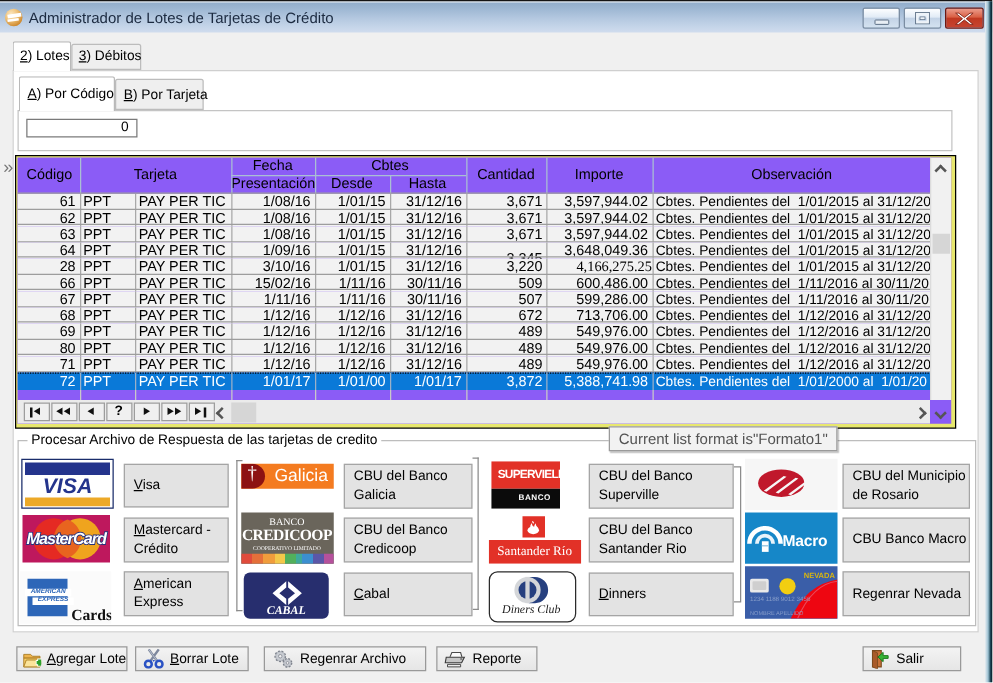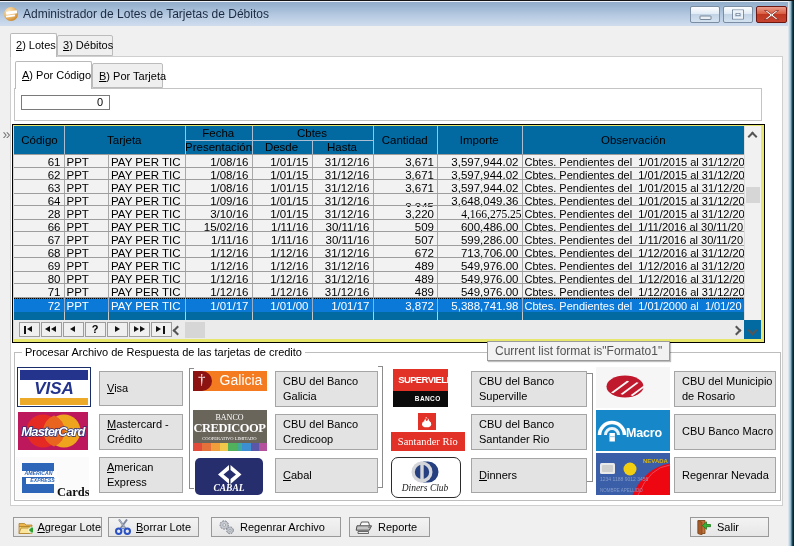--- a/index.html
+++ b/index.html
@@ -21,21 +21,21 @@
 #tabD{left:57px;top:35px;width:56px;height:21px;background:#efefef;border:1px solid #bcbcbc;border-radius:2px 2px 0 0;z-index:2}
 #page1{left:10px;top:56px;width:773px;height:450px;background:#fff;border:1px solid #cfcfcf;box-sizing:border-box;z-index:1}
 #tabA{left:15px;top:61px;width:77px;height:28px;background:#fff;border:1px solid #b9b9b9;border-bottom:none;border-radius:2px 2px 0 0;z-index:3}
 #tabB{left:92px;top:63px;width:71px;height:25px;background:#efefef;border:1px solid #bcbcbc;border-radius:2px 2px 0 0;z-index:2}
 #panel0{left:14px;top:88px;width:748px;height:33px;background:#fff;border:1px solid #c4c4c4;box-sizing:border-box;z-index:2}
 #inp0{left:21px;top:95px;width:89px;height:14.5px;background:#fff;border:1px solid #7a7a7a;box-sizing:border-box;font-size:11px;text-align:right;line-height:13px;padding-right:6px;z-index:3}
 #chev{left:2.5px;top:126px;font-size:14.5px;color:#777;z-index:4}
 
 #grid{left:12px;top:124px;width:753px;height:219px;background:#000;z-index:2}
 #gyellow{left:1px;top:1px;width:751px;height:217px;background:#e7e76e}
-#gcontent{left:2px;top:2px;width:747px;height:213px;background:#0369a1;overflow:hidden}
+#gcontent{left:2px;top:2px;width:747px;height:213px;background:#8b5cf6;overflow:hidden}
 .hdrtxt{font-size:11px;color:#000;text-align:center}
 .hline{background:#aabfd4}
 .rowline{background:#9d9d9d}
 .cell{position:absolute;font-size:11.5px;white-space:nowrap;overflow:hidden;line-height:13px}
 .rt{text-align:right}
 #navstrip{left:0px;top:194px;width:730px;height:19px;background:#ebebeb}
 .nbtn{position:absolute;top:196px;width:21px;height:15px;background:#f0f0f0;border:1px solid #9d9d9d;box-sizing:border-box}
 .tri{position:absolute;width:0;height:0;border-style:solid}
 .bar{position:absolute;background:#111}
 .chv{position:absolute;width:7px;height:7px;border:2px solid #555;transform:rotate(45deg);box-sizing:border-box}
@@ -51,21 +51,21 @@
 
 .bbtn{position:absolute;top:517px;height:20px;background:linear-gradient(#f3f3f3,#e6e6e6);border:1px solid #999;box-sizing:border-box;font-size:11px;display:flex;align-items:center;z-index:2}
 u{text-decoration:underline}
 </style></head>
 <body>
 <div id="win">
 <div class="a" id="tbar"></div>
 <div class="a" id="ticon" style="left:4px;top:7px;width:14px;height:14px;border-radius:50%;background:radial-gradient(circle at 35% 30%,#fbe7c0,#eec077 40%,#cf8a2e 75%,#b06a1a);z-index:2"></div>
 <div class="a" style="left:6px;top:11px;width:11px;height:2.5px;background:#fff;transform:rotate(-8deg);z-index:3"></div>
 <div class="a" style="left:6px;top:15px;width:9px;height:2px;background:#fff;transform:rotate(-8deg);z-index:3"></div>
-<div class="a" id="ttl" style="left:23px">Administrador de Lotes de Tarjetas de Débitos</div>
+<div class="a" id="ttl" style="left:23px">Administrador de Lotes de Tarjetas de Crédito</div>
 <div class="a cbtn" id="bmin"></div>
     <div class="a cbtn" id="bmax"></div>
     <div class="a cbtn" id="bcls"></div>
 <svg class="a" style="left:690px;top:6px;z-index:3" width="30" height="17">
       <rect x="10" y="10" width="11" height="3.5" rx="0.5" fill="#e8eef4" stroke="#5c6f85" stroke-width="0.8"></rect>
     </svg>
 <svg class="a" style="left:723px;top:6px;z-index:3" width="30" height="17">
 <rect x="9.5" y="4" width="11" height="9" fill="none" stroke="#5c6f85" stroke-width="0.8"></rect>
 <rect x="10.8" y="5.2" width="8.4" height="6.6" fill="none" stroke="#eef3f8" stroke-width="1.8"></rect>
 <rect x="13" y="7.5" width="4" height="2.2" fill="#eef3f8" stroke="#5c6f85" stroke-width="0.6"></rect>

